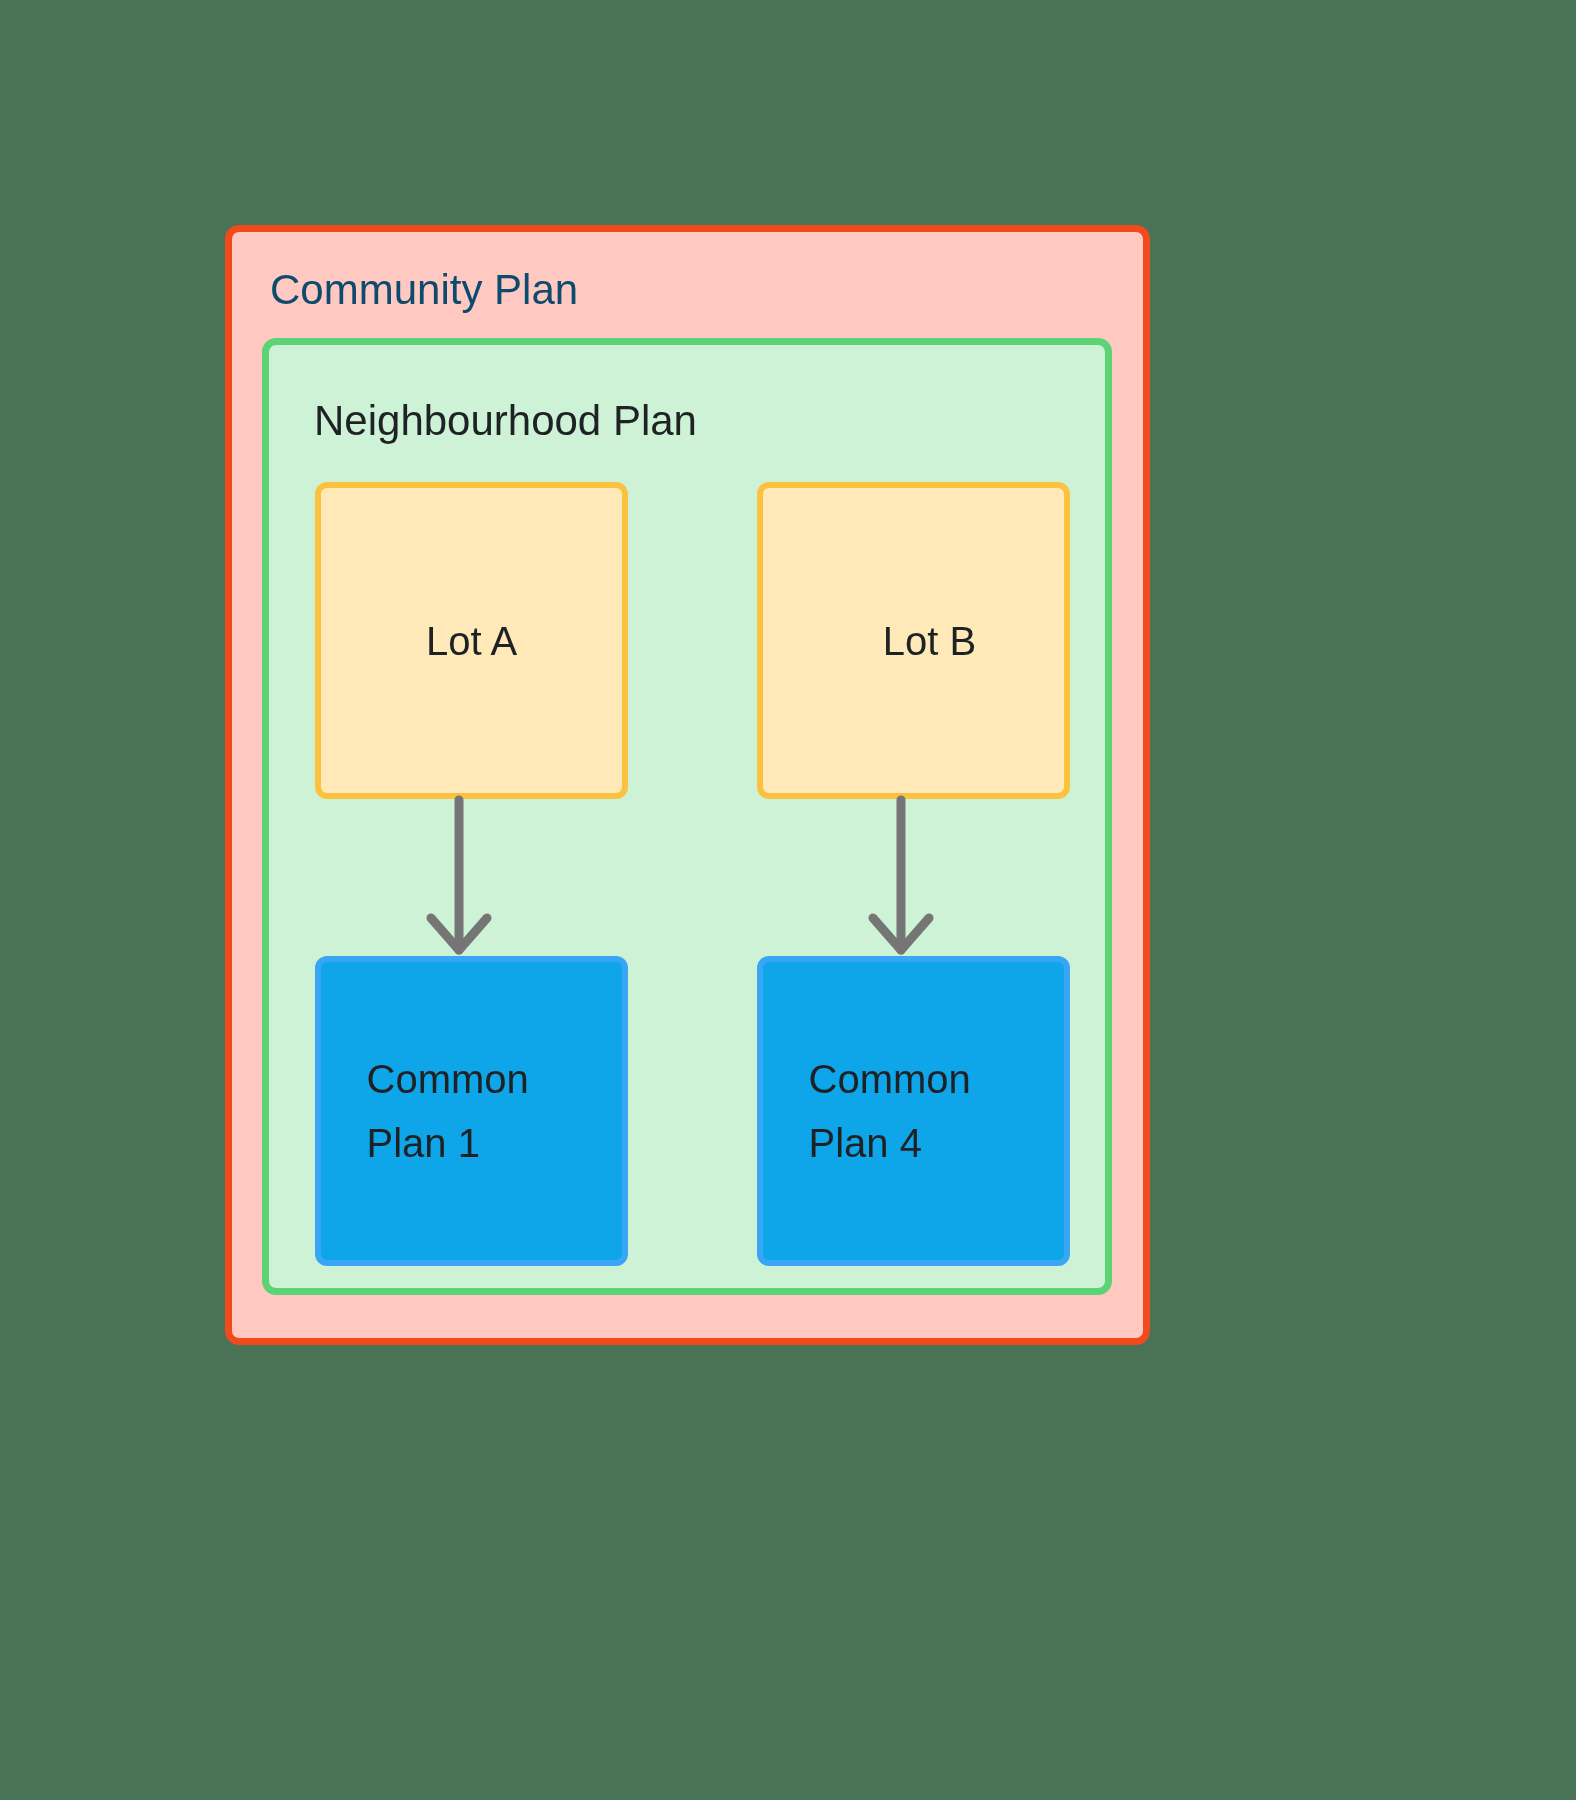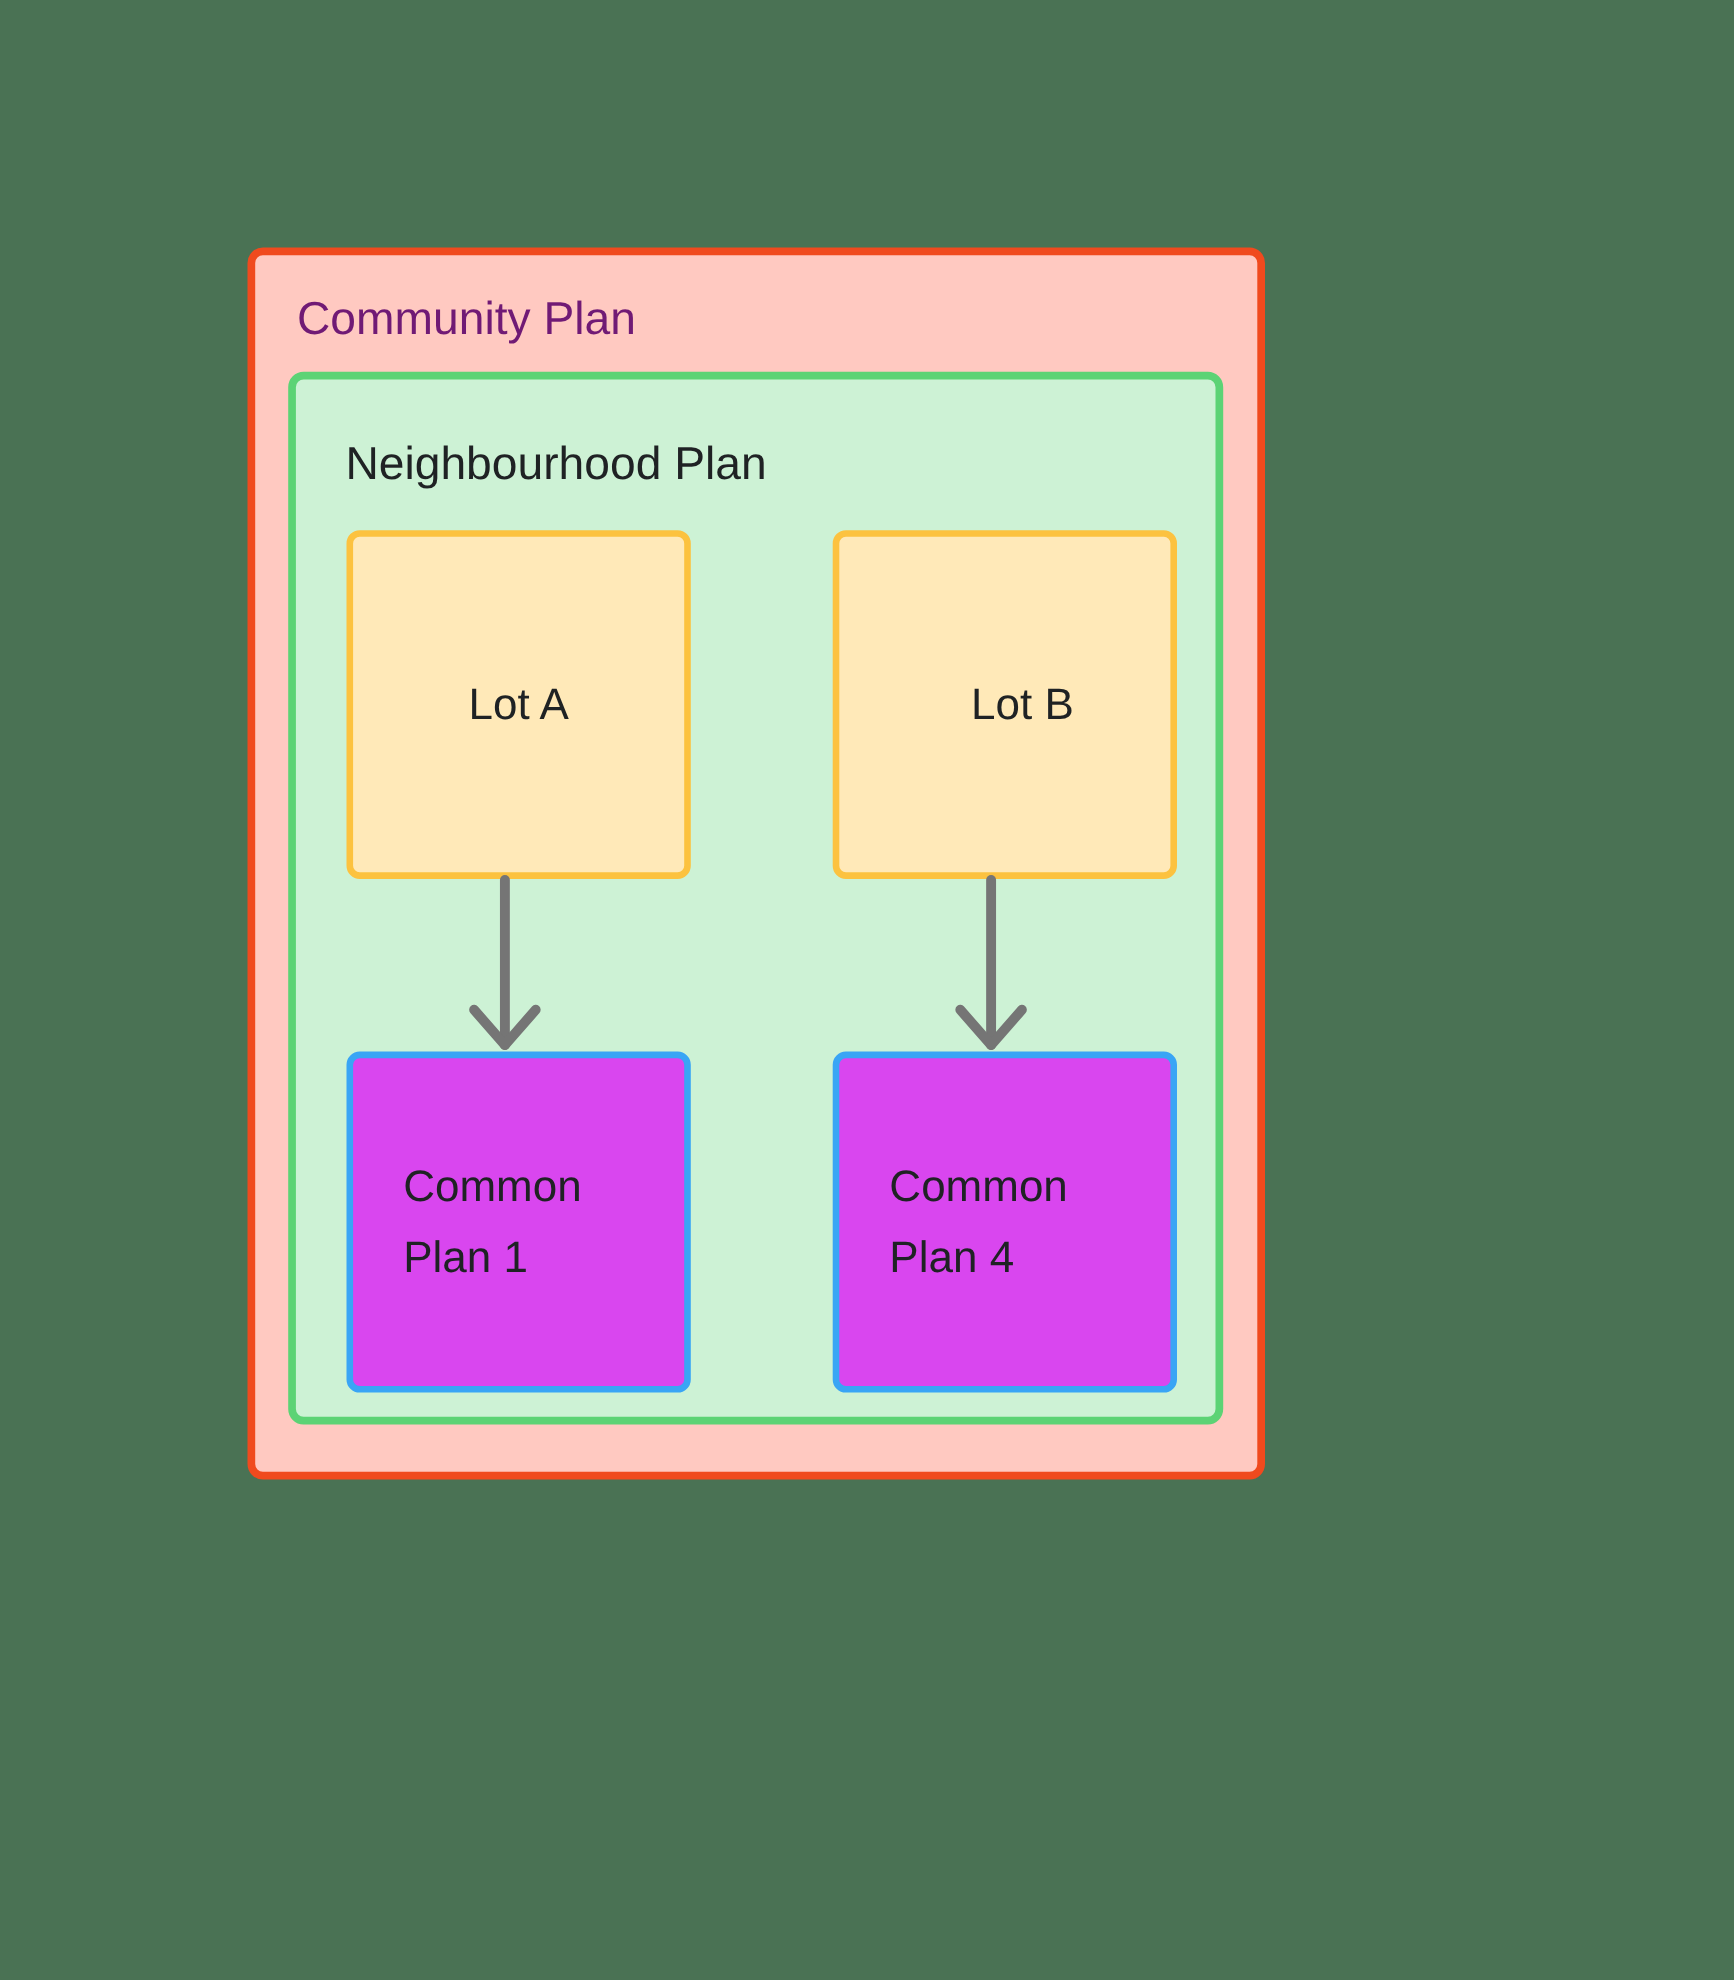--- a/index.html
+++ b/index.html
@@ -35,21 +35,21 @@
     border: 7px solid #f04a1e;
     border-radius: 14px;
   }
 
   #community-plan-title {
     position: absolute;
     left: 38px;
     top: 34px;
     font-size: 42px;
     line-height: 1.15;
-    color: #701a75;
+    color: #0c4a6e;
     white-space: nowrap;
   }
 
   
   #neighbourhood-plan {
     position: absolute;
     left: 30px;
     top: 106px;
     width: 850px;
     height: 957px;
@@ -84,21 +84,21 @@
   }
 
   .node-lot {
     background: #ffe9b8;
     border: 6px solid #fcc23f;
     width: 313px;
     height: 317px;
   }
 
   .node-common {
-    background: #d946ef;
+    background: #0ea5e9;
     border: 6px solid #39a5f5;
     width: 313px;
     height: 310px;
   }
 
   #node-lot-a   { left: 46px;  top: 137px; }
   #node-lot-b   { left: 488px; top: 137px; padding-left: 32px; }
   #node-common-1 { left: 46px;  top: 611px; }
   #node-common-2 { left: 488px; top: 611px; }
 

